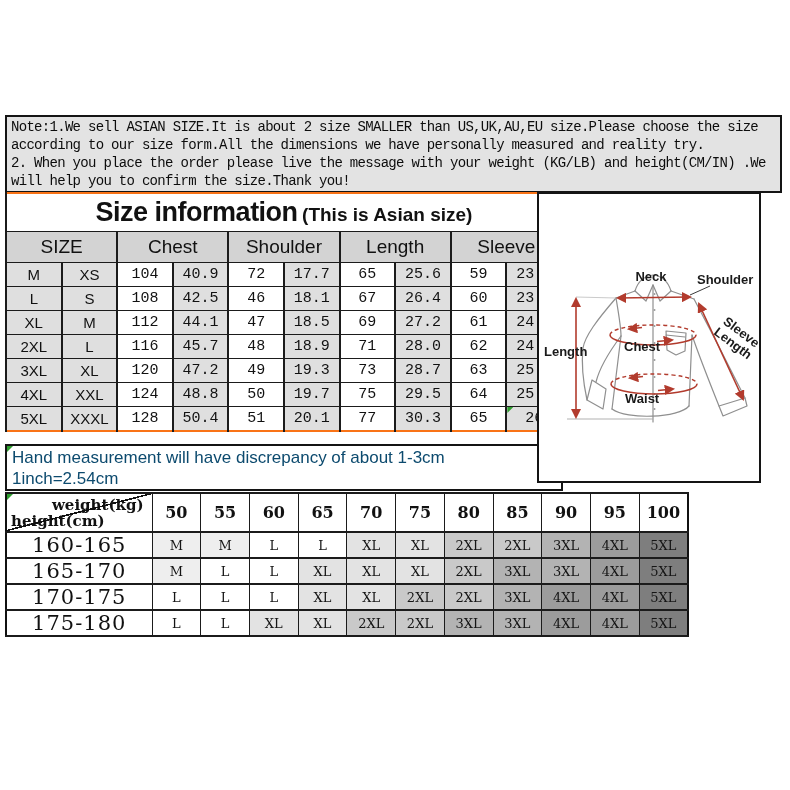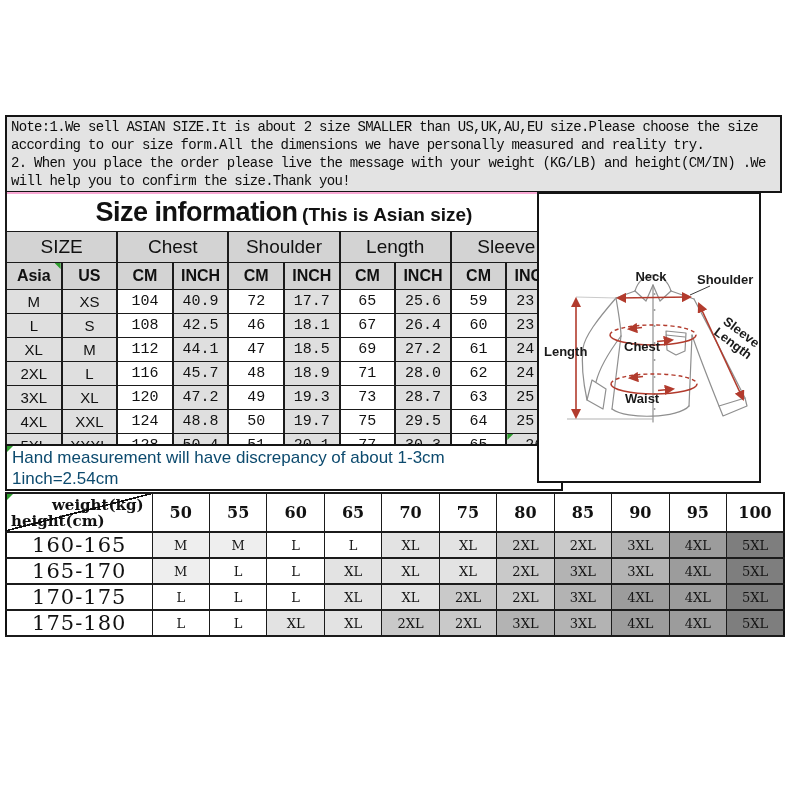--- a/index.html
+++ b/index.html
@@ -7,21 +7,21 @@
           font-family:"Liberation Sans",sans-serif;color:#111;}
 
   
   #note-box{position:absolute;left:5px;top:115px;width:777px;height:78px;box-sizing:border-box;
             background:#e3e3e3;border:2px solid #141414;padding:1px 4px;}
   #note-box .nline{font-family:"Liberation Mono","DejaVu Sans Mono",monospace;
                    font-size:14px;letter-spacing:-0.7px;line-height:18px;white-space:nowrap;color:#0d0d0d;}
 
   
   #size-table{position:absolute;left:5px;top:192px;width:558px;border-collapse:collapse;
-              table-layout:fixed;border:2px solid #f9a8d4;background:#fff;}
+              table-layout:fixed;border:2px solid #f97316;background:#fff;}
   #size-table th,#size-table td{border:1px solid #1b1b1b;border-left-width:2px;border-right-width:2px;
               text-align:center;padding:0;overflow:hidden;}
   #size-table .title-cell{height:37px;background:#fff;}
   .title-main{font-weight:bold;font-size:27px;letter-spacing:-0.5px;}
   .title-sub{font-weight:bold;font-size:19px;}
   #size-table .gh{height:30px;background:#d3d3d3;font-weight:normal;font-size:19px;}
   #size-table .sh{height:26px;background:#d3d3d3;font-weight:bold;font-size:16px;position:relative;}
   #size-table td.dr{height:23px;font-family:"Liberation Mono","DejaVu Sans Mono",monospace;
                     font-size:15px;position:relative;}
   #size-table td.dr.alpha{font-family:"Liberation Sans",sans-serif;font-size:15px;}
@@ -36,21 +36,21 @@
   
   #shirt-box{position:absolute;left:537px;top:192px;width:224px;height:291px;box-sizing:border-box;
              background:#fff;border:2px solid #141414;}
   #shirt-box svg{display:block;}
   .shirt-line{stroke:#8f8f8f;stroke-width:1.2;fill:none;stroke-linecap:round;stroke-linejoin:round;}
   .meas{stroke:#b23b2d;stroke-width:1.6;fill:none;}
   .meas-dash{stroke:#b23b2d;stroke-width:1.4;fill:none;stroke-dasharray:4 3;}
   .lbl{font-family:"Liberation Sans",sans-serif;font-size:13px;font-weight:600;fill:#1a1a1a;}
 
   
-  #fit-table{position:absolute;left:5px;top:492px;width:780px;border-collapse:collapse;
+  #fit-table{position:absolute;left:5px;top:492px;width:684px;border-collapse:collapse;
              table-layout:fixed;border:2px solid #111;background:#bef264;}
   #fit-table th,#fit-table td{border:1px solid #1b1b1b;border-top-width:2px;border-bottom-width:2px;
              text-align:center;padding:0;overflow:hidden;}
   #fit-table thead th{height:37px;background:#fff;font-family:"DejaVu Serif","Liberation Serif",serif;
              font-weight:bold;font-size:16px;}
   #fit-table thead th.corner{position:relative;
       background-image:linear-gradient(to bottom right,transparent calc(50% - 1.3px),
       #111 calc(50% - 1.3px),#111 calc(50% + 0.3px),transparent calc(50% + 0.3px));}
   .corner .wlab{position:absolute;top:2px;right:8px;font-size:15px;}
   .corner .hlab{position:absolute;bottom:1px;left:4px;font-size:15px;}
@@ -84,32 +84,20 @@
           <span class="title-main">Size information</span>
           <span class="title-sub">(This is Asian size)</span>
         </td>
       </tr>
     <tr>
           <th class="gh" colspan="2">SIZE</th>
           <th class="gh" colspan="2">Chest</th>
           <th class="gh" colspan="2">Shoulder</th>
           <th class="gh" colspan="2">Length</th>
           <th class="gh" colspan="2">Sleeve</th>
-        </tr>
-        <tr>
-          <th class="sh">Asia<span class="gtr"></span></th>
-          <th class="sh">US</th>
-          <th class="sh">CM</th>
-          <th class="sh">INCH</th>
-          <th class="sh">CM</th>
-          <th class="sh">INCH</th>
-          <th class="sh">CM</th>
-          <th class="sh">INCH</th>
-          <th class="sh">CM</th>
-          <th class="sh">INCH</th>
         </tr>
         <tr>
           <td class="dr cell-g alpha">M</td>
           <td class="dr cell-g alpha">XS</td>
           <td class="dr cell-w">104</td>
           <td class="dr cell-g">40.9</td>
           <td class="dr cell-w">72</td>
           <td class="dr cell-g">17.7</td>
           <td class="dr cell-w">65</td>
           <td class="dr cell-g">25.6</td>

